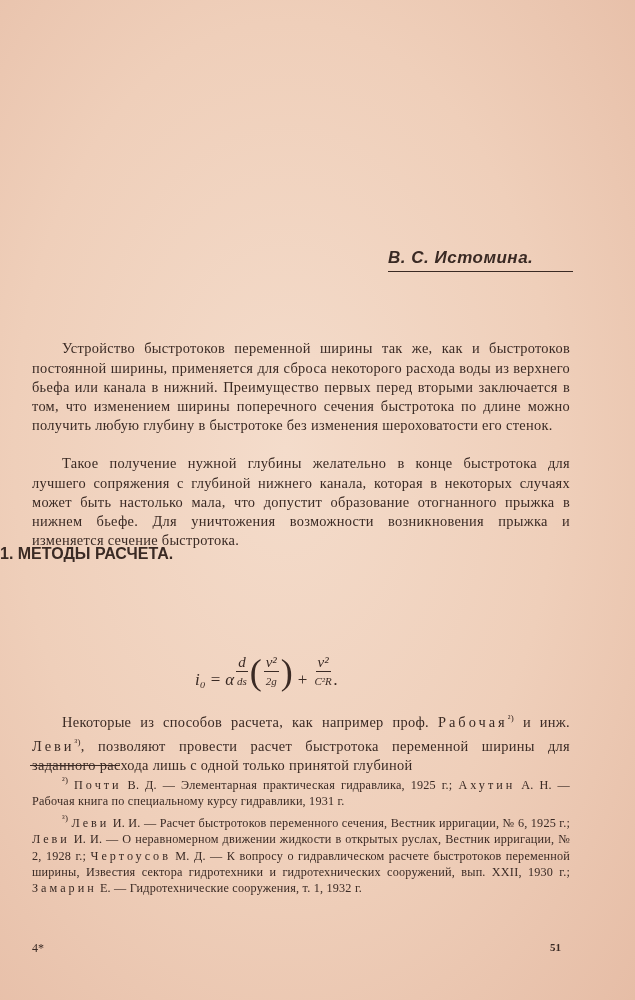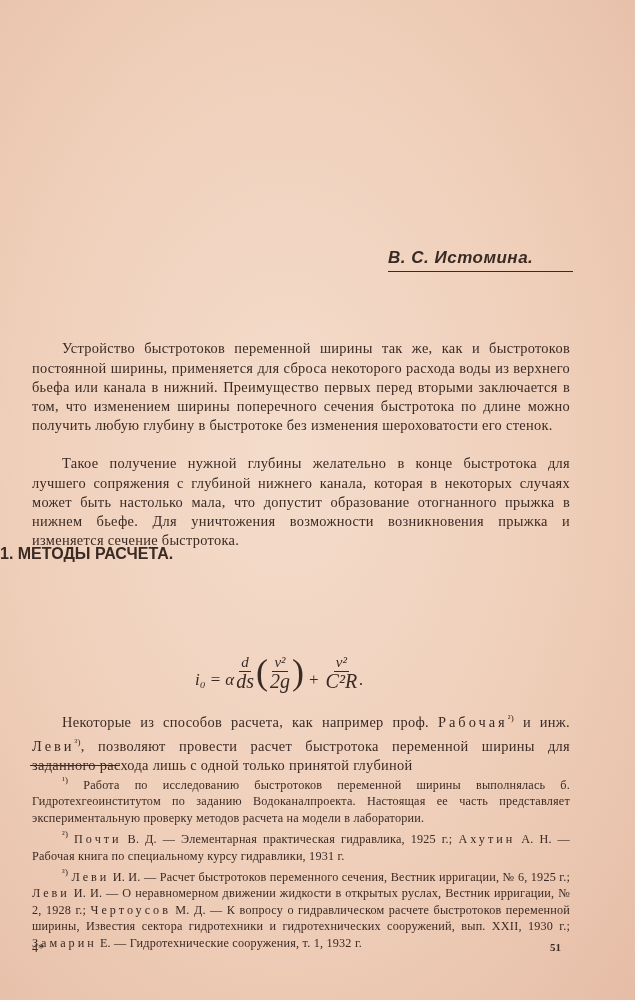--- a/index.html
+++ b/index.html
@@ -36,21 +36,21 @@
       font-family: "Liberation Sans", "DejaVu Sans", sans-serif;
       font-weight: bold; font-size: 16px;
     }
     .p3 { top: 578px; }
     .formula {
       position: absolute; left: 195px; top: 640px; height: 50px;
       display: flex; align-items: flex-end; font-size: 17px; font-style: italic;
     }
     .frac { display: inline-flex; flex-direction: column; align-items: center; margin: 0 2px; }
     .frac .num { border-bottom: 1px solid #3a2a24; padding: 0 2px; line-height: 18px; font-size: 15px; }
-    .frac .den { line-height: 18px; font-size: 20px; }
+    .frac .den { line-height: 18px; font-size: 11px; }
     .paren { font-size: 36px; font-style: normal; font-weight: lighter; line-height: 1; }
     .op { font-style: normal; margin: 0 5px; }
     .p4 { top: 695px; }
     .spaced { letter-spacing: 3px; }
     .fn-rule {
       position: absolute; left: 30px; top: 765px; width: 90px; height: 0;
       border-top: 1px solid #3a2a24;
     }
     .footnotes {
       position: absolute; left: 32px; top: 772px; width: 538px;
@@ -95,21 +95,20 @@
       <span class="den">C²R</span>
     </span>
     <span>.</span>
   </div>
 
   <p class="para p4"><span>Некоторые из способов расчета, как например проф.</span> <span class="spaced">Рабочая</span><sup class="fn-mark">²)</sup> <span>и инж.</span> <span class="spaced">Леви</span><sup class="fn-mark">³)</sup><span>, позволяют провести расчет быстротока переменной ширины для заданного расхода лишь с одной только принятой глубиной</span></p>
 
   <div class="fn-rule"></div>
 
   <div class="footnotes">
-    <p class="fn"><sup class="fn-mark">¹)</sup> <span>Работа по исследованию быстротоков переменной ширины выполнялась б. Гидротехгеоинститутом по заданию Водоканалпроекта. Настоящая ее часть представляет экспериментальную проверку методов расчета на модели в лаборатории.</span></p>
     <p class="fn"><sup class="fn-mark">²)</sup> <span class="spaced">Почти</span><span> В. Д. — Элементарная практическая гидравлика, 1925 г.; </span><span class="spaced">Ахутин</span><span> А. Н. — Рабочая книга по специальному курсу гидравлики, 1931 г.</span></p>
     <p class="fn"><sup class="fn-mark">³)</sup> <span class="spaced">Леви</span><span> И. И. — Расчет быстротоков переменного сечения, Вестник ирригации, № 6, 1925 г.; </span><span class="spaced">Леви</span><span> И. И. — О неравномерном движении жидкости в открытых руслах, Вестник ирригации, № 2, 1928 г.; </span><span class="spaced">Чертоусов</span><span> М. Д. — К вопросу о гидравлическом расчете быстротоков переменной ширины, Известия сектора гидротехники и гидротехнических сооружений, вып. XXII, 1930 г.; </span><span class="spaced">Замарин</span><span> Е. — Гидротехнические сооружения, т. 1, 1932 г.</span></p>
   </div>
 
   <div class="sig">4*</div>
   <div class="pagenum">51</div>
 
 </div>
 
 </body></html>

